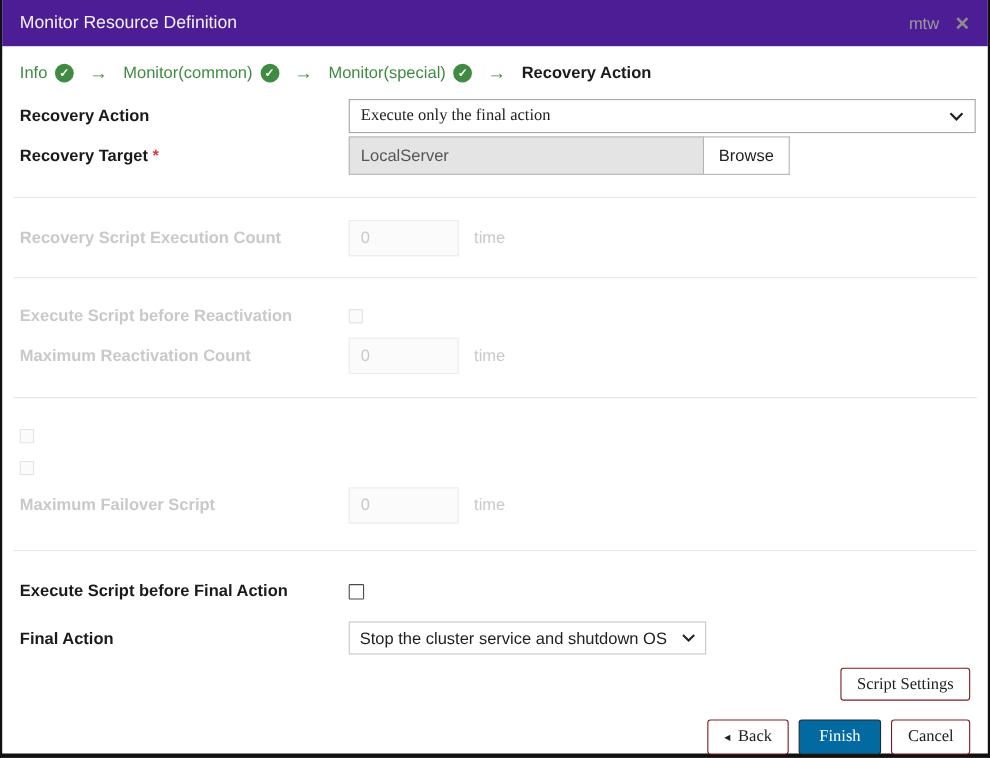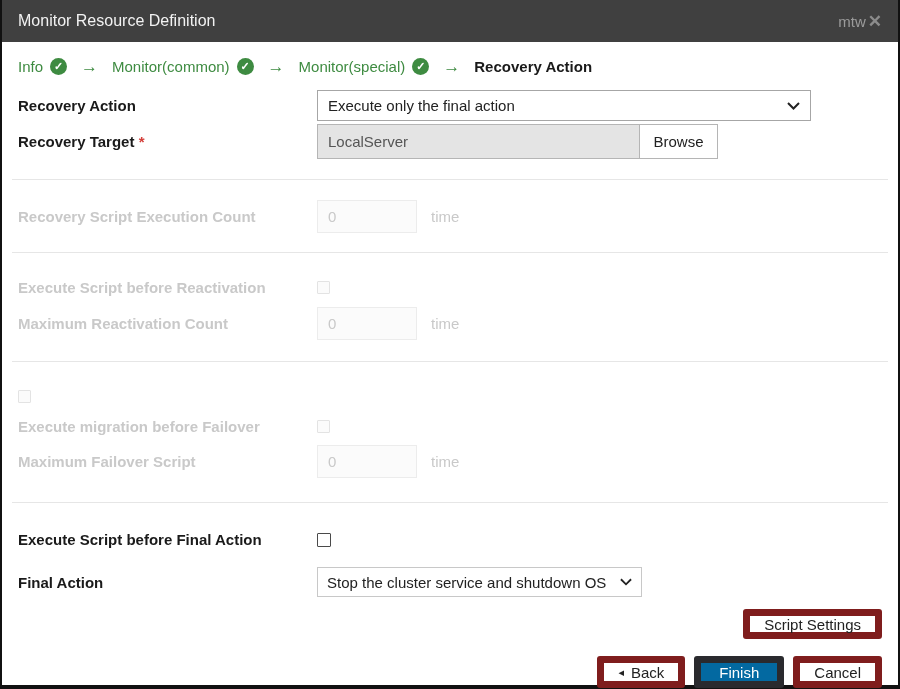--- a/index.html
+++ b/index.html
@@ -14,27 +14,27 @@
     width: 900px; height: 689px;
     background: #fff;
     border-left: 2px solid #111;
     border-right: 2px solid #111;
     border-bottom: 4px solid #111;
     display: flex; flex-direction: column;
   }
   
   .titlebar {
     height: 42px; flex: 0 0 42px;
-    background: #404040;
+    background: #4c1d95;
     display: flex; align-items: center;
     padding: 0 16px;
   }
   .titlebar .title { color: #f2f2f2; font-size: 16px; }
   .titlebar .spacer { flex: 1; }
-  .titlebar .badge { color: #9b9b9b; font-size: 15px; margin-right: 2px; }
+  .titlebar .badge { color: #9b9b9b; font-size: 15px; margin-right: 14px; }
   .titlebar .close { color: #8c8c8c; font-size: 17px; font-weight: bold; cursor: pointer; line-height: 1; }
   
   .steps {
     height: 43px; flex: 0 0 43px;
     display: flex; align-items: center;
     padding: 6px 16px 0 16px;
     font-size: 15px;
   }
   .step-label { color: #3e8b41; }
   .step-label.current { color: #1a1a1a; font-weight: bold; }
@@ -80,23 +80,23 @@
     font-family: "Liberation Sans", sans-serif;
   }
   .unit { font-size: 15px; color: #c9c9c9; margin-left: 14px; }
   .cb {
     width: 14px; height: 14px;
     border: 1px solid #4a4a4a; background: #fff; border-radius: 1px; cursor: pointer;
   }
   .cb.off { width: 13px; height: 13px; border-color: #e3e3e3; background: #fbfbfb; cursor: default; }
   
   .btn {
-    background: #fff; border: 7px solid #7f1d1d; border-radius: 3px;
+    background: #fff; border: 1px solid #7f1d1d; border-radius: 3px;
     font-size: 15px; color: #222; height: 30px; padding: 0 14px; cursor: pointer;
-    font-family: Liberation Sans, sans-serif;
+    font-family: Liberation Serif, serif;
     display: inline-flex; align-items: center; justify-content: center;
   }
   .btn.tall { height: 32px; }
   .btn.dark { background: #0369a1; border-color: #2a2a2e; color: #fff; padding: 0 18px; }
   .back-tri { font-size: 11px; margin-right: 7px; color: #222; }
   .row.right { justify-content: flex-end; padding-right: 16px; }
   .row.right .btn + .btn { margin-left: 9px; }
   
   .r1  { margin-top: 5px;  }
   .r2  { margin-top: 3px;  }
@@ -135,21 +135,21 @@
     <span class="check-badge">✓</span>
     <span class="step-arrow">→</span>
     <span class="step-label">Monitor(special)</span>
     <span class="check-badge">✓</span>
     <span class="step-arrow">→</span>
     <span class="step-label current">Recovery Action</span>
   </div>
 
   <div class="row r1">
     <span class="lbl">Recovery Action</span>
-    <div class="selectbox" style="width:494px;">
+    <div class="selectbox" style="width:570px;font-family:Liberation Serif, serif;">
       <span>Execute only the final action</span>
       <span class="chev">
         <svg width="13" height="8" viewBox="0 0 13 8">
             <path d="M1 1 L6.5 6.5 L12 1" fill="none" stroke="#222" stroke-width="2"></path>
           </svg>
       </span>
     </div>
   </div>
 
   <div class="row r2">
@@ -180,21 +180,20 @@
     <input class="num" type="text" disabled="" value="0" style="">
     <span class="unit">time</span>
   </div>
 
   <div class="divider dv3"></div>
 
   <div class="row r6">
     <span class="cb off"></span>
   </div>
   <div class="row r7">
-    <span class="lbl off">Execute migration before Failover</span>
     <span class="cb off"></span>
   </div>
   <div class="row r8">
     <span class="lbl off">Maximum Failover Script</span>
     <input class="num" type="text" disabled="" value="0" style="">
     <span class="unit">time</span>
   </div>
 
   <div class="divider dv4"></div>
 

